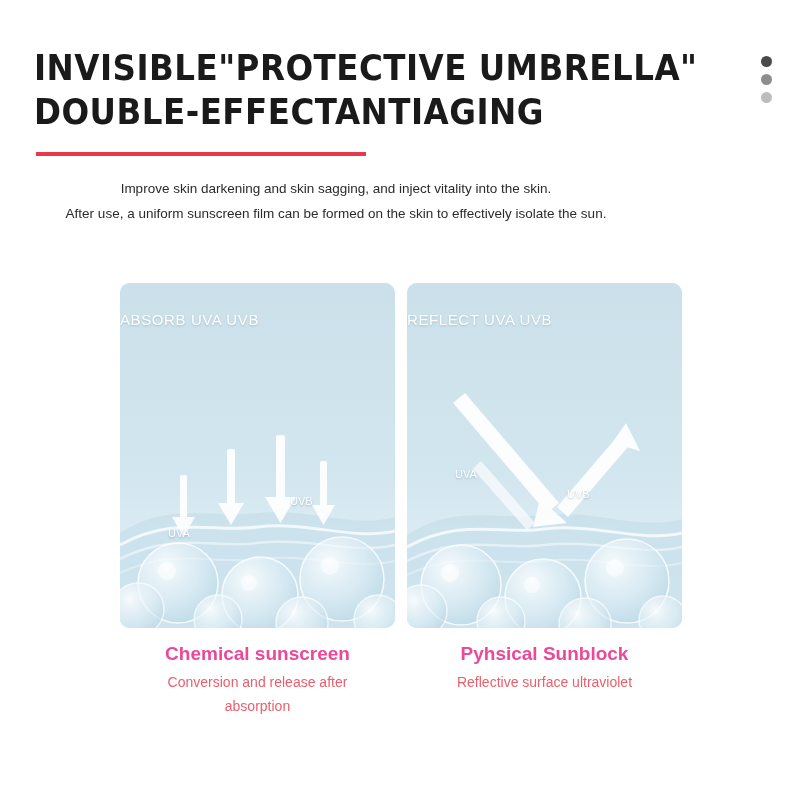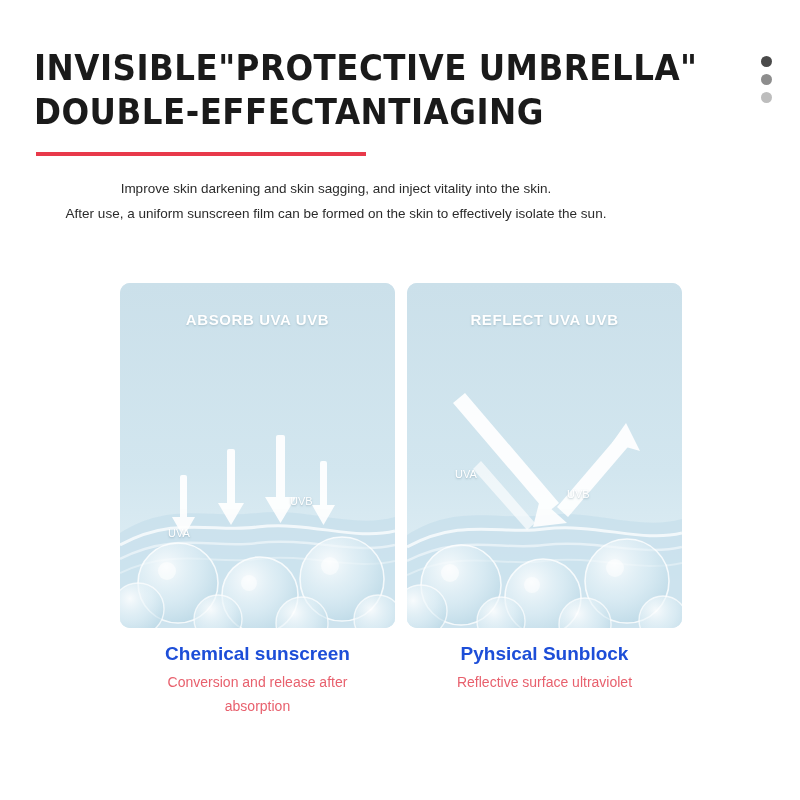--- a/index.html
+++ b/index.html
@@ -101,24 +101,23 @@
     height: 345px;
     border-radius: 10px;
     overflow: hidden;
     background: linear-gradient(180deg, #cfe2ec 0%, #cde2ed 40%, #d6eaf2 60%, #e3f1f6 100%);
   }
   .fig-title {
     position: absolute;
     top: 28px;
     left: 0;
     width: 100%;
-    text-align: center;
     color: #ffffff;
     font-size: 15px;
-    font-weight: bold;
+    font-weight: normal;
     letter-spacing: 0.6px;
     font-family: "Liberation Sans", sans-serif;
     text-shadow: 0 1px 2px rgba(120,150,165,0.45);
   }
 
   .svgwrap { position: absolute; inset: 0; }
 
   .label-s {
     position: absolute;
     color: #ffffff;
@@ -128,21 +127,21 @@
   }
 
   
   .caption {
     margin-top: 14px;
     text-align: center;
   }
   .cap-title {
     font-size: 19px;
     font-weight: bold;
-    color: #1d4ed8;
+    color: #ec4899;
     font-family: "Liberation Sans", sans-serif;
     line-height: 24px;
   }
   .cap-sub {
     margin-top: 4px;
     font-size: 14px;
     color: #e8606d;
     line-height: 24px;
     font-family: "Liberation Sans", sans-serif;
   }

